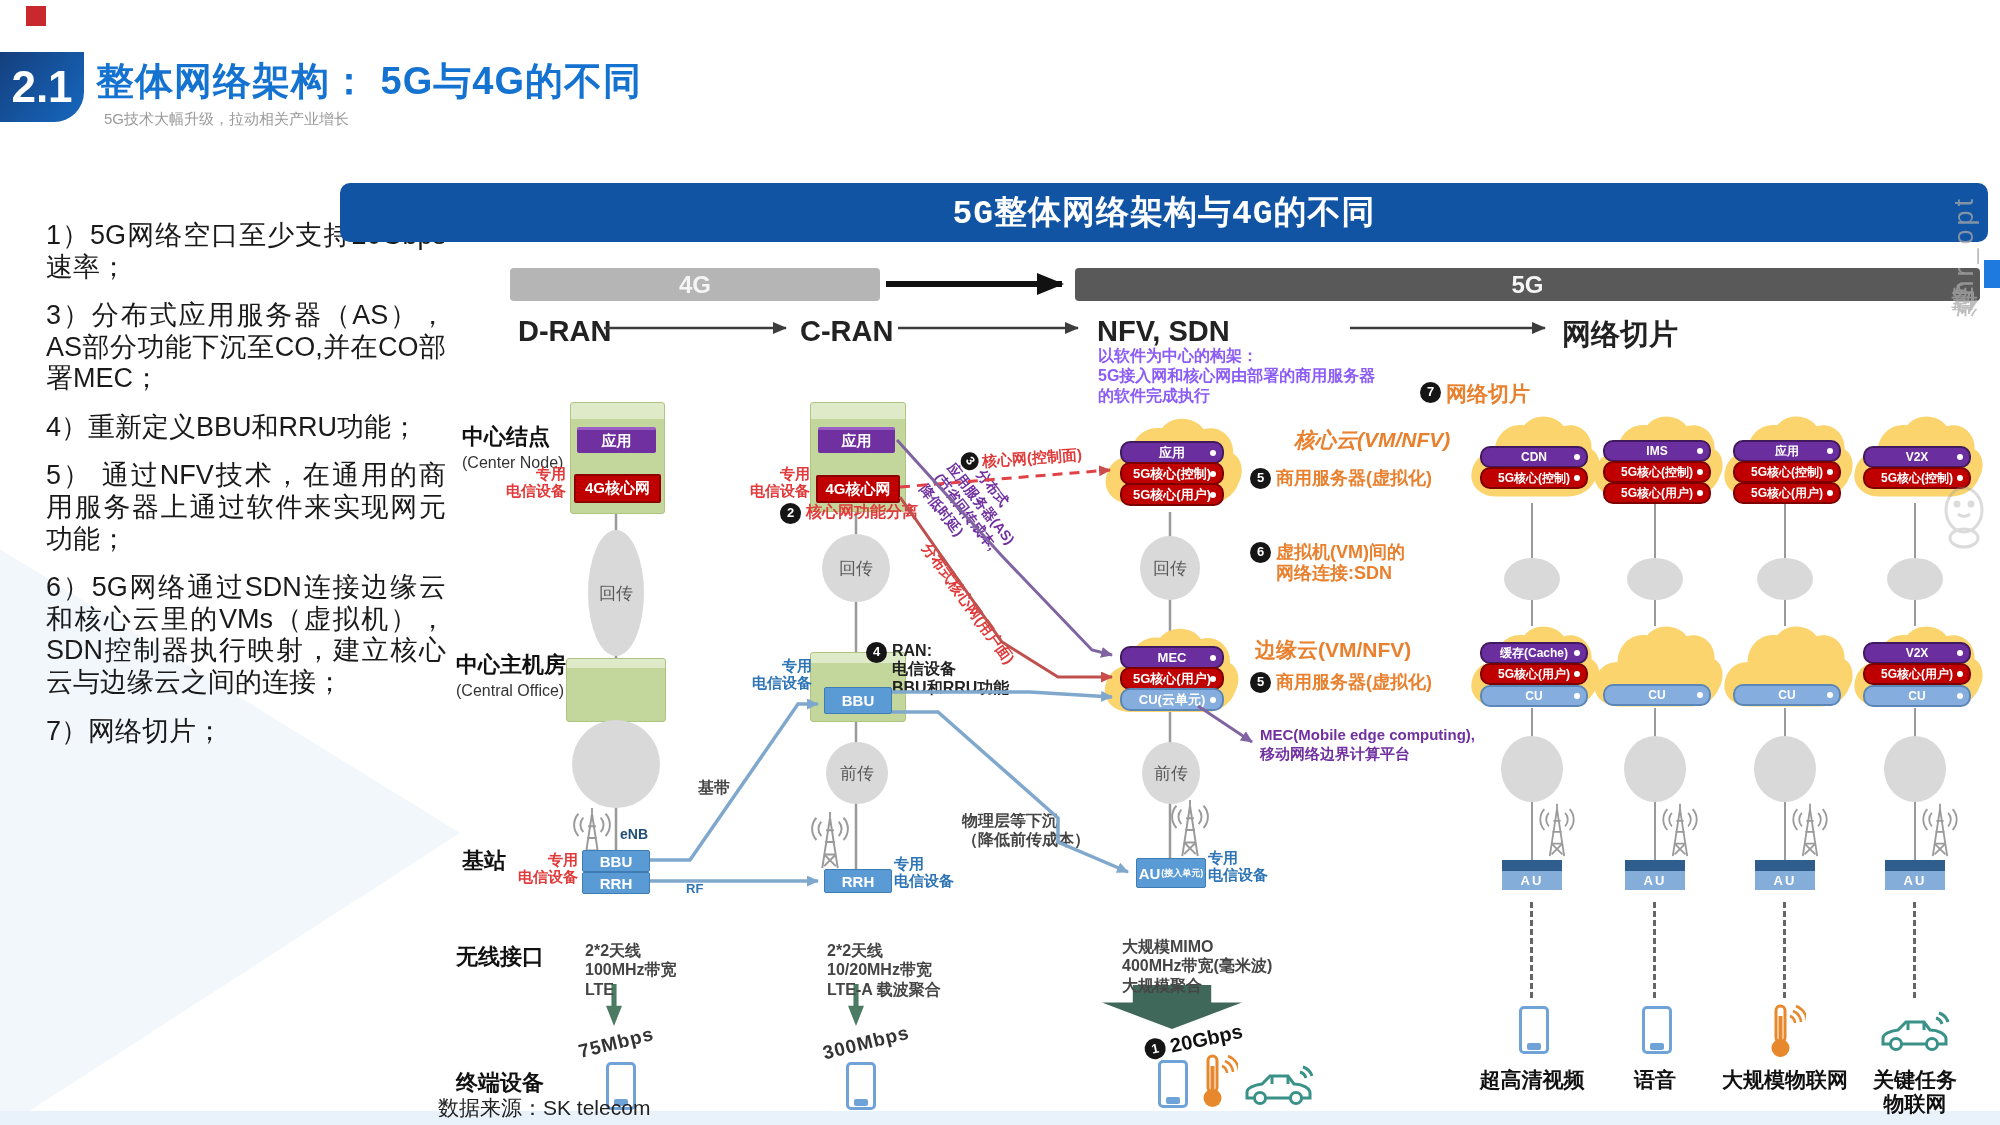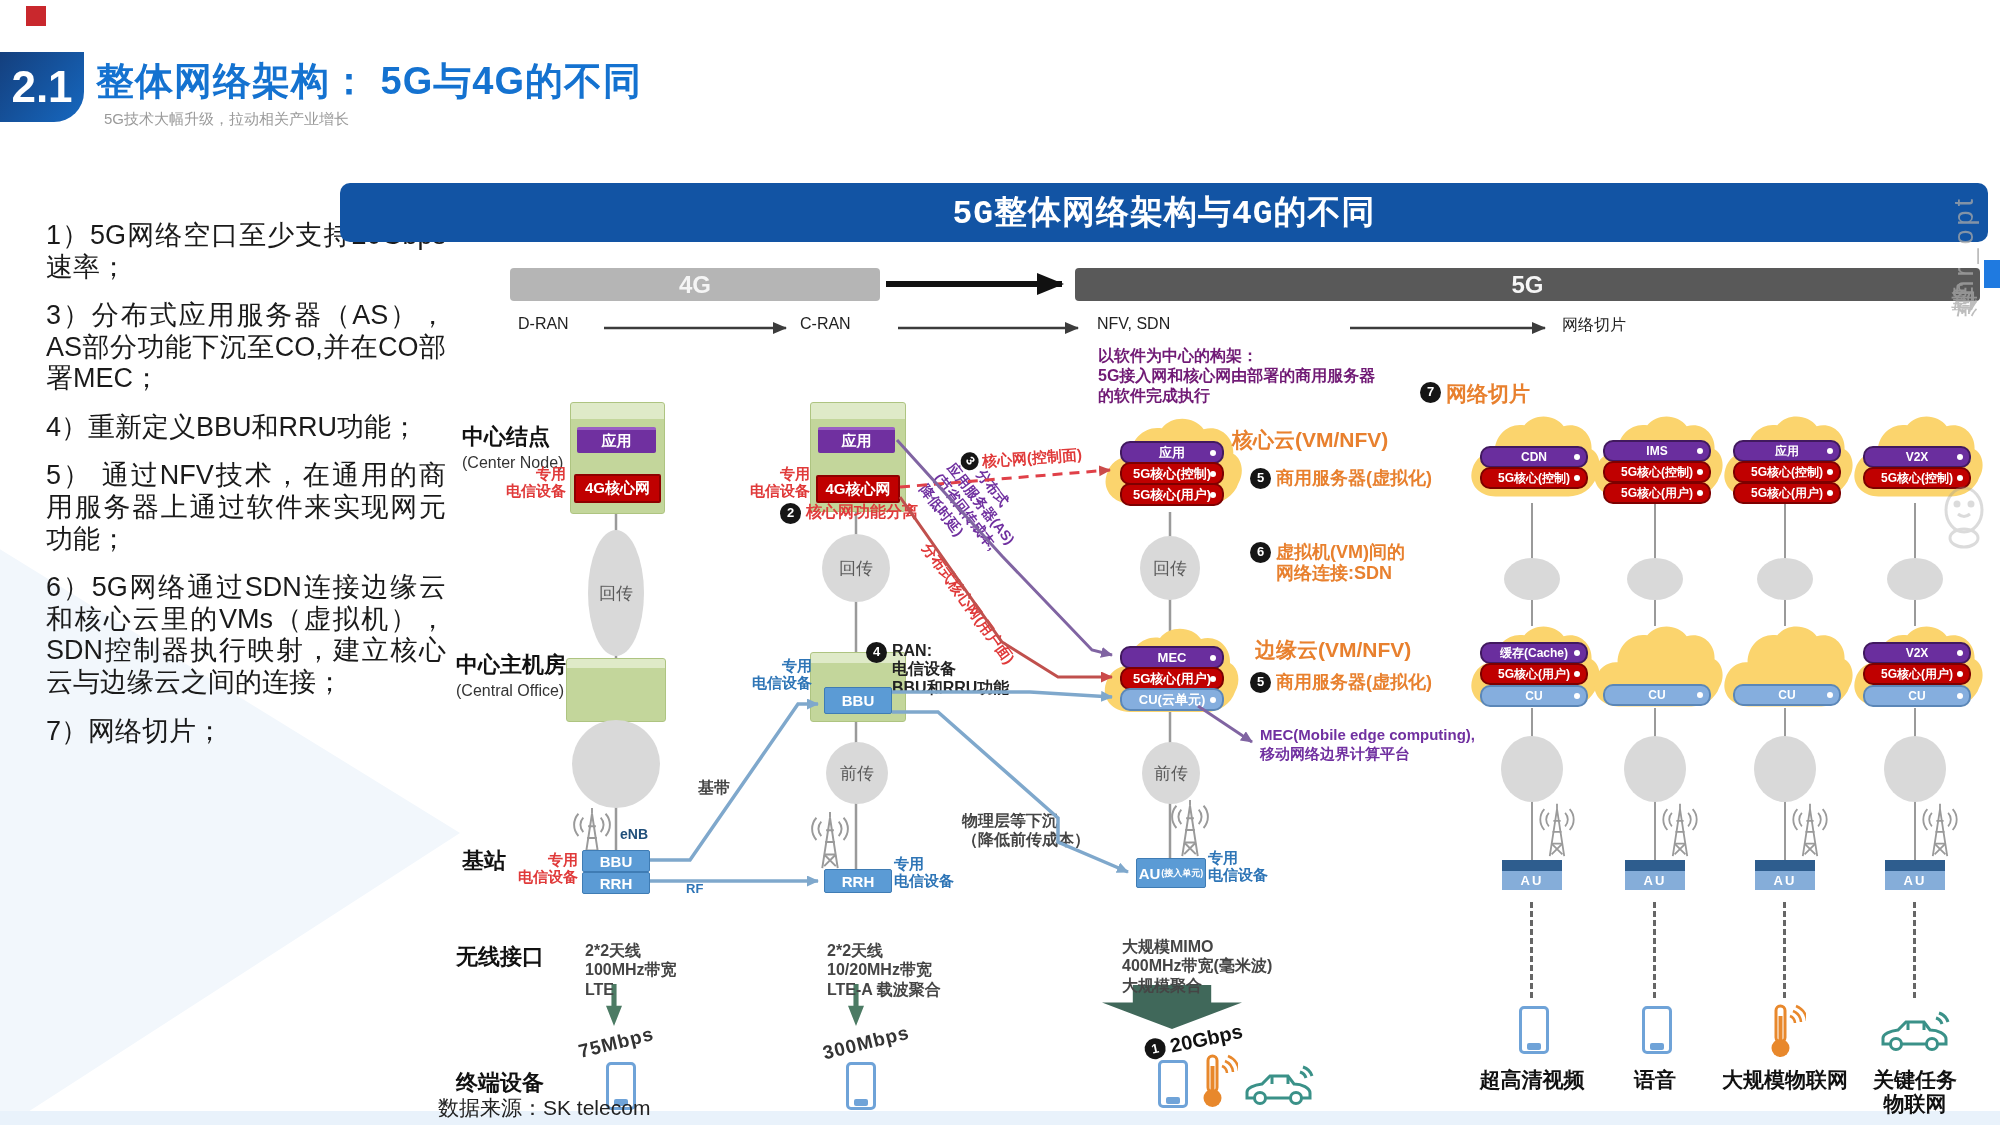--- a/index.html
+++ b/index.html
@@ -24,21 +24,21 @@
   .left-panel p{font-size:27px;line-height:1.17;margin:0 0 17px 0;text-align:justify;}
   
   .banner{position:absolute;left:340px;top:183px;width:1648px;height:59px;background:#1254a4;border-radius:10px;
     display:flex;align-items:center;justify-content:center;color:#fff;font-size:33px;font-weight:bold;z-index:2;letter-spacing:1px;font-family:Liberation Mono, monospace;}
   
   .bar{position:absolute;top:268px;height:33px;display:flex;align-items:center;justify-content:center;
     color:#f5f5f5;font-weight:bold;font-size:24px;border-radius:4px;z-index:2;}
   .bar4g{left:510px;width:370px;background:#b5b5b5;}
   .bar5g{left:1075px;width:905px;background:#595959;}
   .bar-tab{position:absolute;left:1984px;top:260px;width:16px;height:28px;background:#1f7ae0;z-index:3;}
-  .stage{position:absolute;top:315px;font-size:16px;font-weight:normal;color:#222;z-index:2;}
+  .stage{position:absolute;top:315px;font-size:29px;font-weight:bold;color:#222;z-index:2;}
   
   .gbox{position:absolute;background:linear-gradient(180deg,#dfeac8 0%,#dfeac8 15%,#c3d69b 15%);border:1px solid #aec481;border-radius:3px;z-index:2;}
   .pbox{position:absolute;background:#7030a0;border-top:3px solid #9a5fc4;color:#fff;display:flex;align-items:center;justify-content:center;
     font-size:15px;font-weight:bold;border-radius:2px;z-index:3;}
   .rbox{position:absolute;background:#c00000;border:2px solid #8f0000;color:#fff;display:flex;align-items:center;justify-content:center;
     font-size:15px;font-weight:bold;border-radius:2px;z-index:3;}
   .bluebox{position:absolute;background:#5b9bd5;border:1px solid #3f7cb4;color:#fff;display:flex;align-items:center;justify-content:center;
     font-size:15px;font-weight:bold;border-radius:2px;z-index:3;}
   .gcirc{position:absolute;background:#d9d9d9;border-radius:50%;display:flex;align-items:center;justify-content:center;
     color:#5a5a5a;font-size:17px;z-index:2;}
@@ -142,21 +142,21 @@
 <div class="banner">5G整体网络架构与4G的不同</div>
 <div class="bar bar4g">4G</div>
 <div class="bar bar5g">5G</div>
 <div class="bar-tab"></div>
 
 <div class="stage" style="left:518px;">D-RAN</div>
 <div class="stage" style="left:800px;">C-RAN</div>
 <div class="stage" style="left:1097px;">NFV, SDN</div>
 <div class="stage" style="left:1562px;">网络切片</div>
 
-<div class="abs" style="left:1098px;top:346px;font-size:16px;font-weight:bold;color:#701a75;line-height:1.25;z-index:2;">
+<div class="abs" style="left:1098px;top:346px;font-size:16px;font-weight:bold;color:#8b5cf6;line-height:1.25;z-index:2;">
   <div>以软件为中心的构架：</div>
   <div>5G接入网和核心网由部署的商用服务器</div>
   <div>的软件完成执行</div>
 </div>
 
 <div class="row-label" style="left:462px;top:422px;">
   <span>中心结点</span><small>(Center Node)</small>
 </div>
 <div class="row-label" style="left:456px;top:650px;">
   <span>中心主机房</span><small>(Central Office)</small>
@@ -240,21 +240,21 @@
   <span class="numc" style="width:18px;height:18px;font-size:12px;">3</span><span>分布式</span><br>
   <span>应用服务器(AS)</span><br><span>(节省回传成本,</span><br><span>降低时延)</span>
 </div>
 
 <svg class="icon" style="left:1096px;top:412px;" width="148" height="102">
     <use href="#cloud"></use>
   </svg>
 <div class="pill purple" style="left:1120px;top:441px;width:100px;height:19px;font-size:13px;">应用</div>
 <div class="pill red" style="left:1120px;top:462px;width:100px;height:19px;font-size:13px;">5G核心(控制)</div>
 <div class="pill red" style="left:1120px;top:483px;width:100px;height:19px;font-size:13px;">5G核心(用户)</div>
-<div class="orange-lab" style="left:1232px;top:428px;font-size:21px;">核心云(VM/NFV)</div>
+<div class="orange-lab" style="left:1294px;top:428px;font-size:21px;font-style:italic;">核心云(VM/NFV)</div>
 <div class="orange-lab note-line" style="left:1250px;top:468px;font-size:18px;">
   <span class="numc">5</span>
   <span>商用服务器(虚拟化)</span>
 </div>
 <div class="gcirc" style="left:1140px;top:536px;width:60px;height:64px;">回传</div>
 <div class="orange-lab note-line" style="left:1250px;top:542px;font-size:18px;">
   <span class="numc">6</span>
   <span><span>虚拟机(VM)间的</span><br><span>网络连接:SDN</span></span>
 </div>
 <svg class="icon" style="left:1094px;top:622px;" width="148" height="100">

